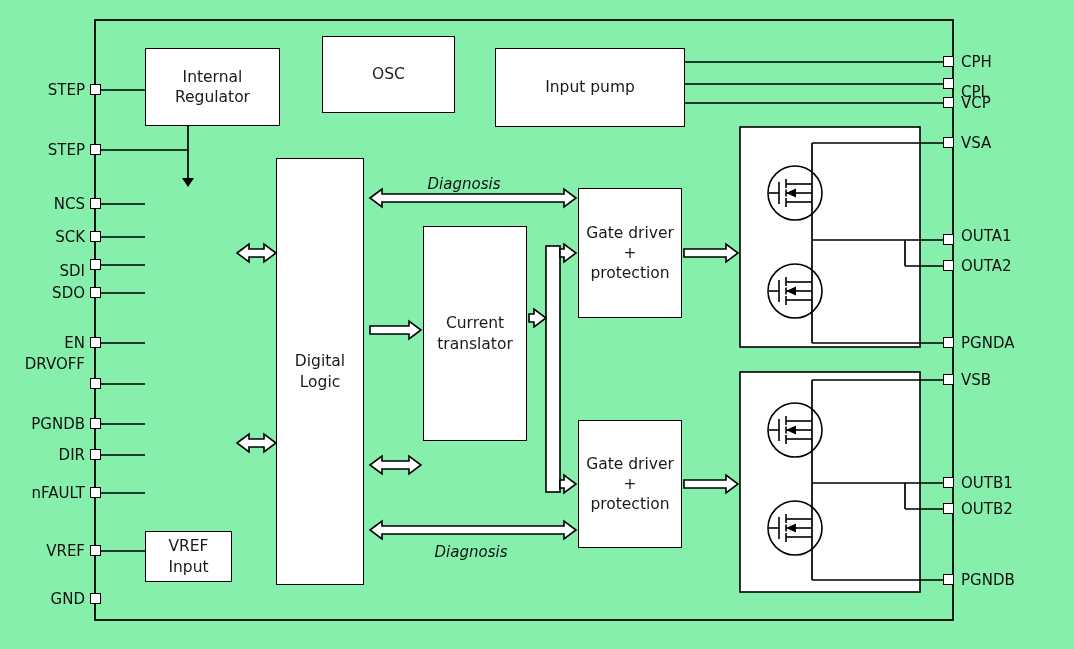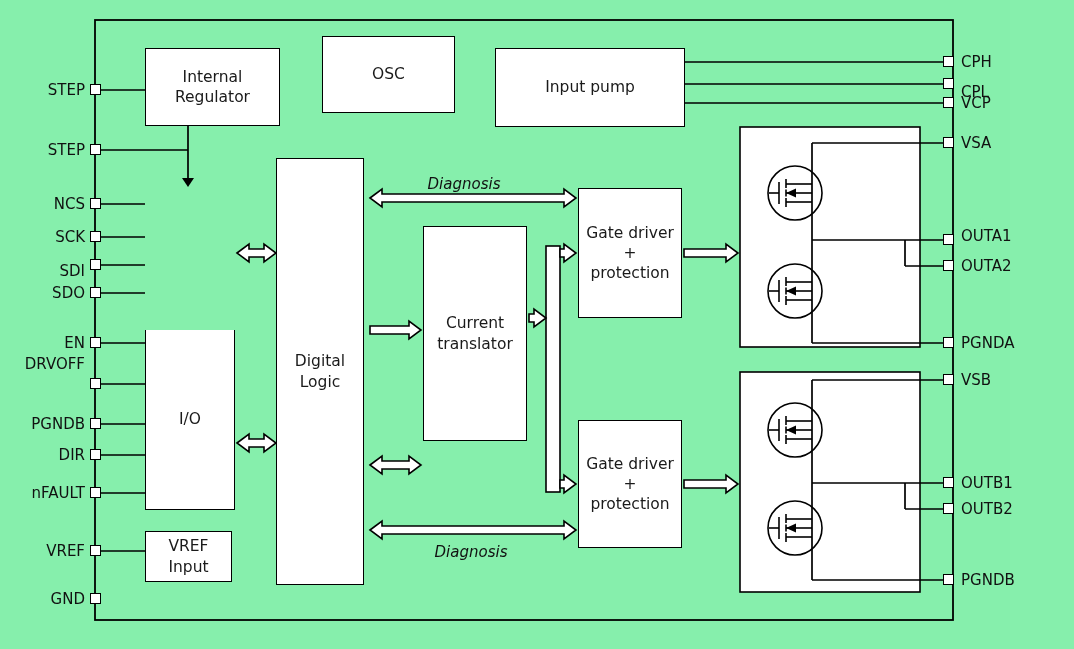--- a/index.html
+++ b/index.html
@@ -82,21 +82,20 @@
       <polygon points="370,198 382,189 382,194 564,194 564,189 576,198 564,207 564,202 382,202 382,207"></polygon>
       <polygon points="370,465 382,456 382,461 409,461 409,456 421,465 409,474 409,469 382,469 382,474"></polygon>
       <polygon points="370,530 382,521 382,526 564,526 564,521 576,530 564,539 564,534 382,534 382,539"></polygon>
     </g>
   </svg>
 
   <div class="block" style="left:145px;top:48px;width:135px;height:78px">Internal
 Regulator</div>
   <div class="block" style="left:322px;top:36px;width:133px;height:77px">OSC</div>
   <div class="block" style="left:495px;top:48px;width:190px;height:79px">Input pump</div>
-  <div class="block" style="left:145px;top:330px;width:90px;height:180px;border-top:none">I/O</div>
   <div class="block" style="left:276px;top:158px;width:88px;height:427px">Digital
 Logic</div>
   <div class="block" style="left:423px;top:226px;width:104px;height:215px">Current
 translator</div>
   <div class="block" style="left:578px;top:188px;width:104px;height:130px">Gate driver
 +
 protection</div>
   <div class="block" style="left:578px;top:420px;width:104px;height:128px">Gate driver
 +
 protection</div>

